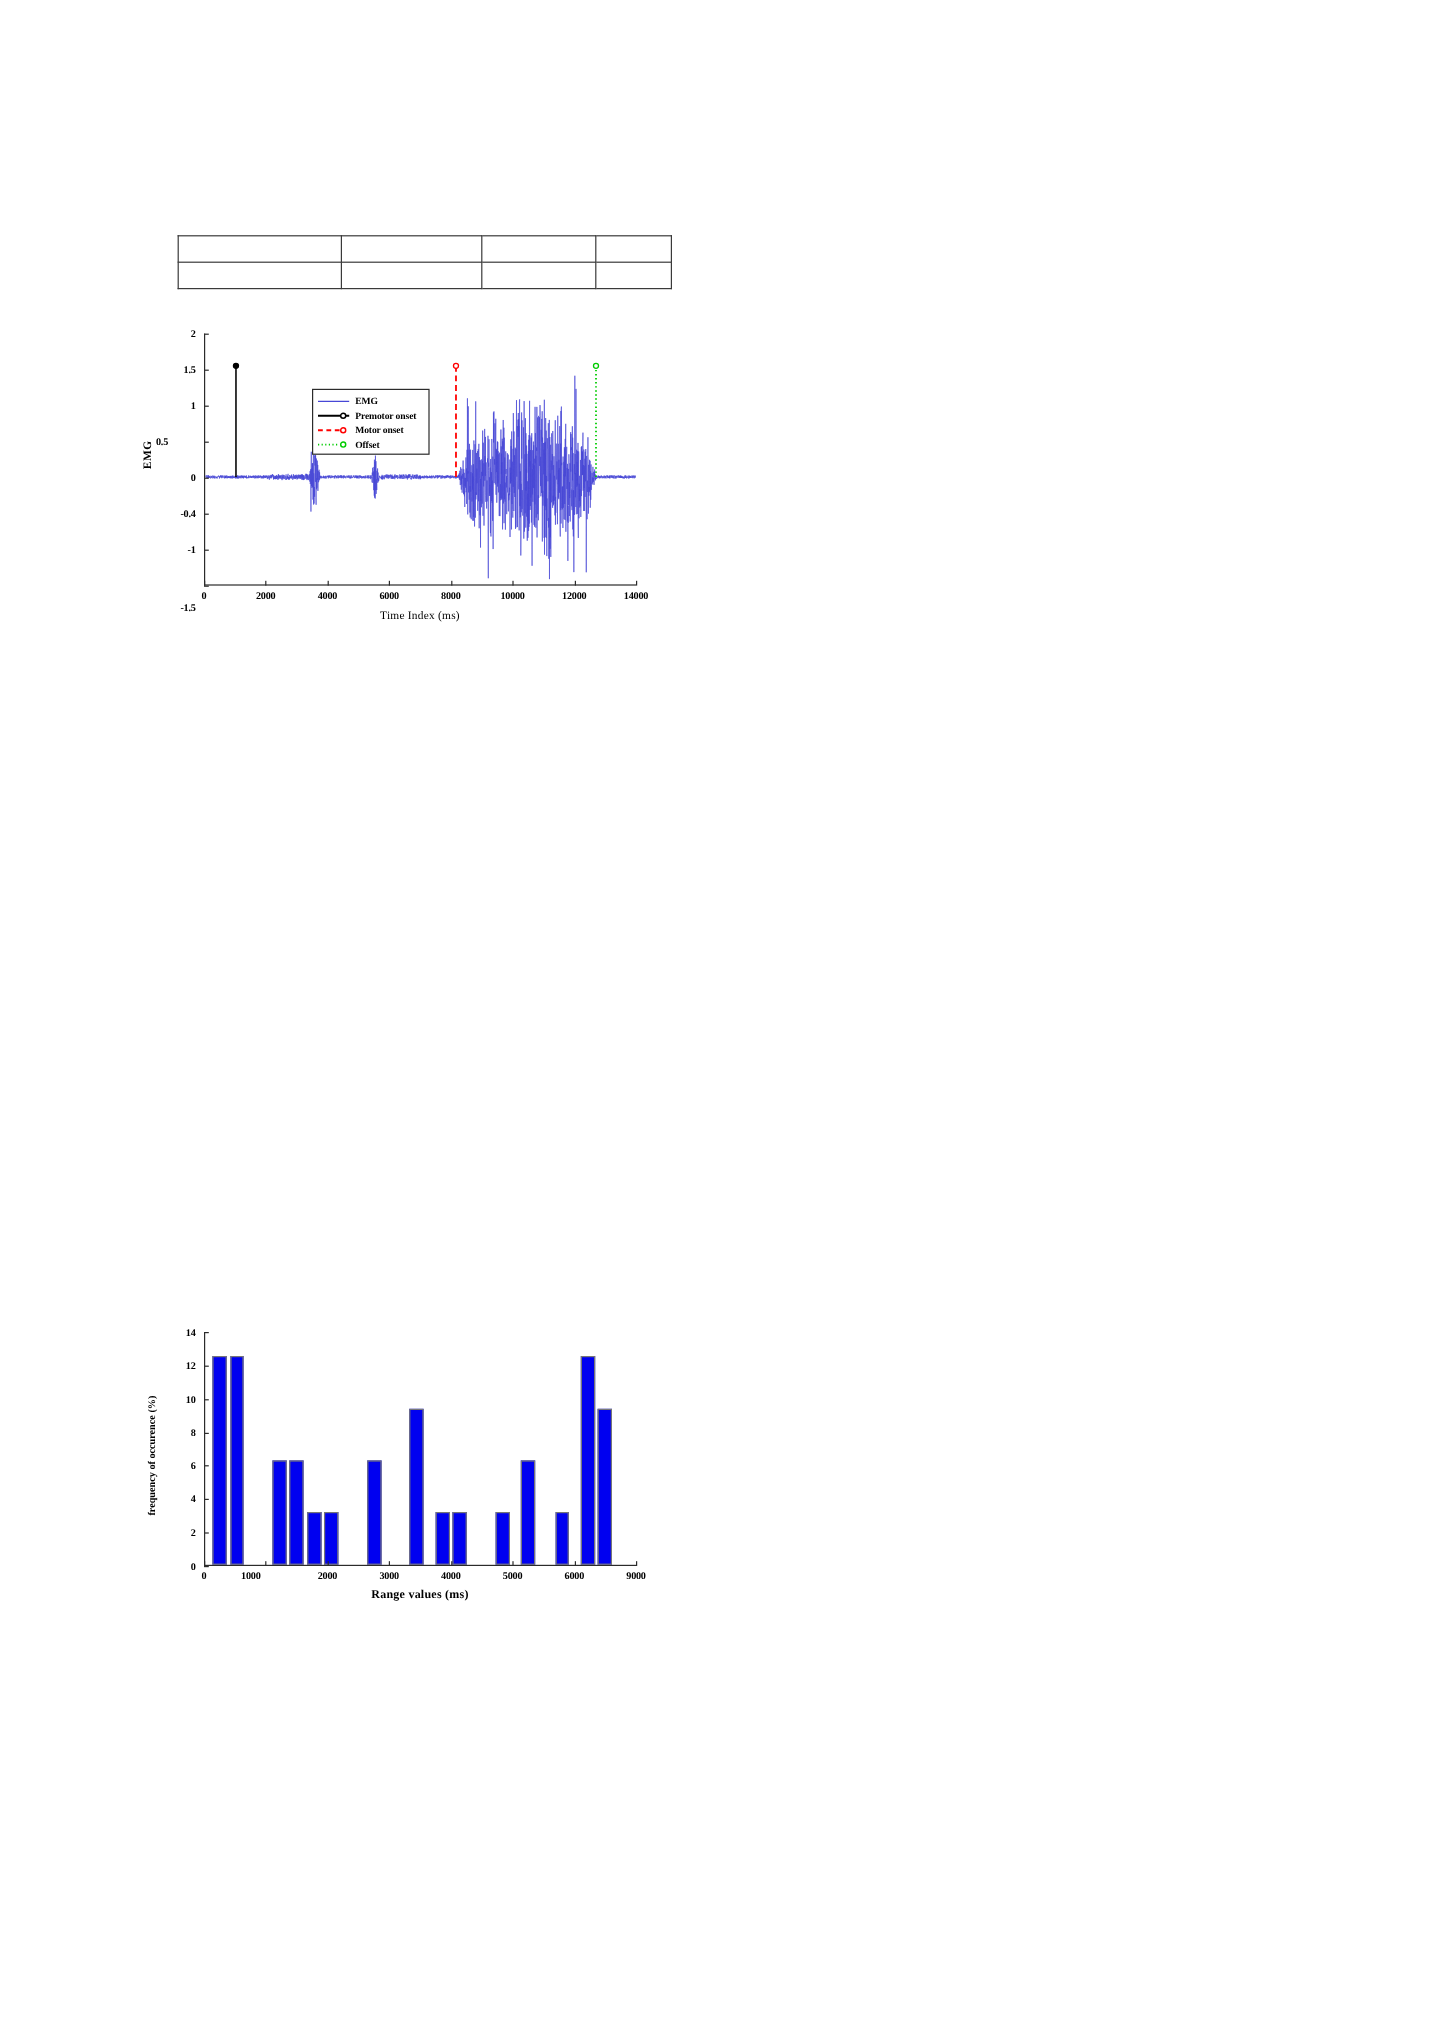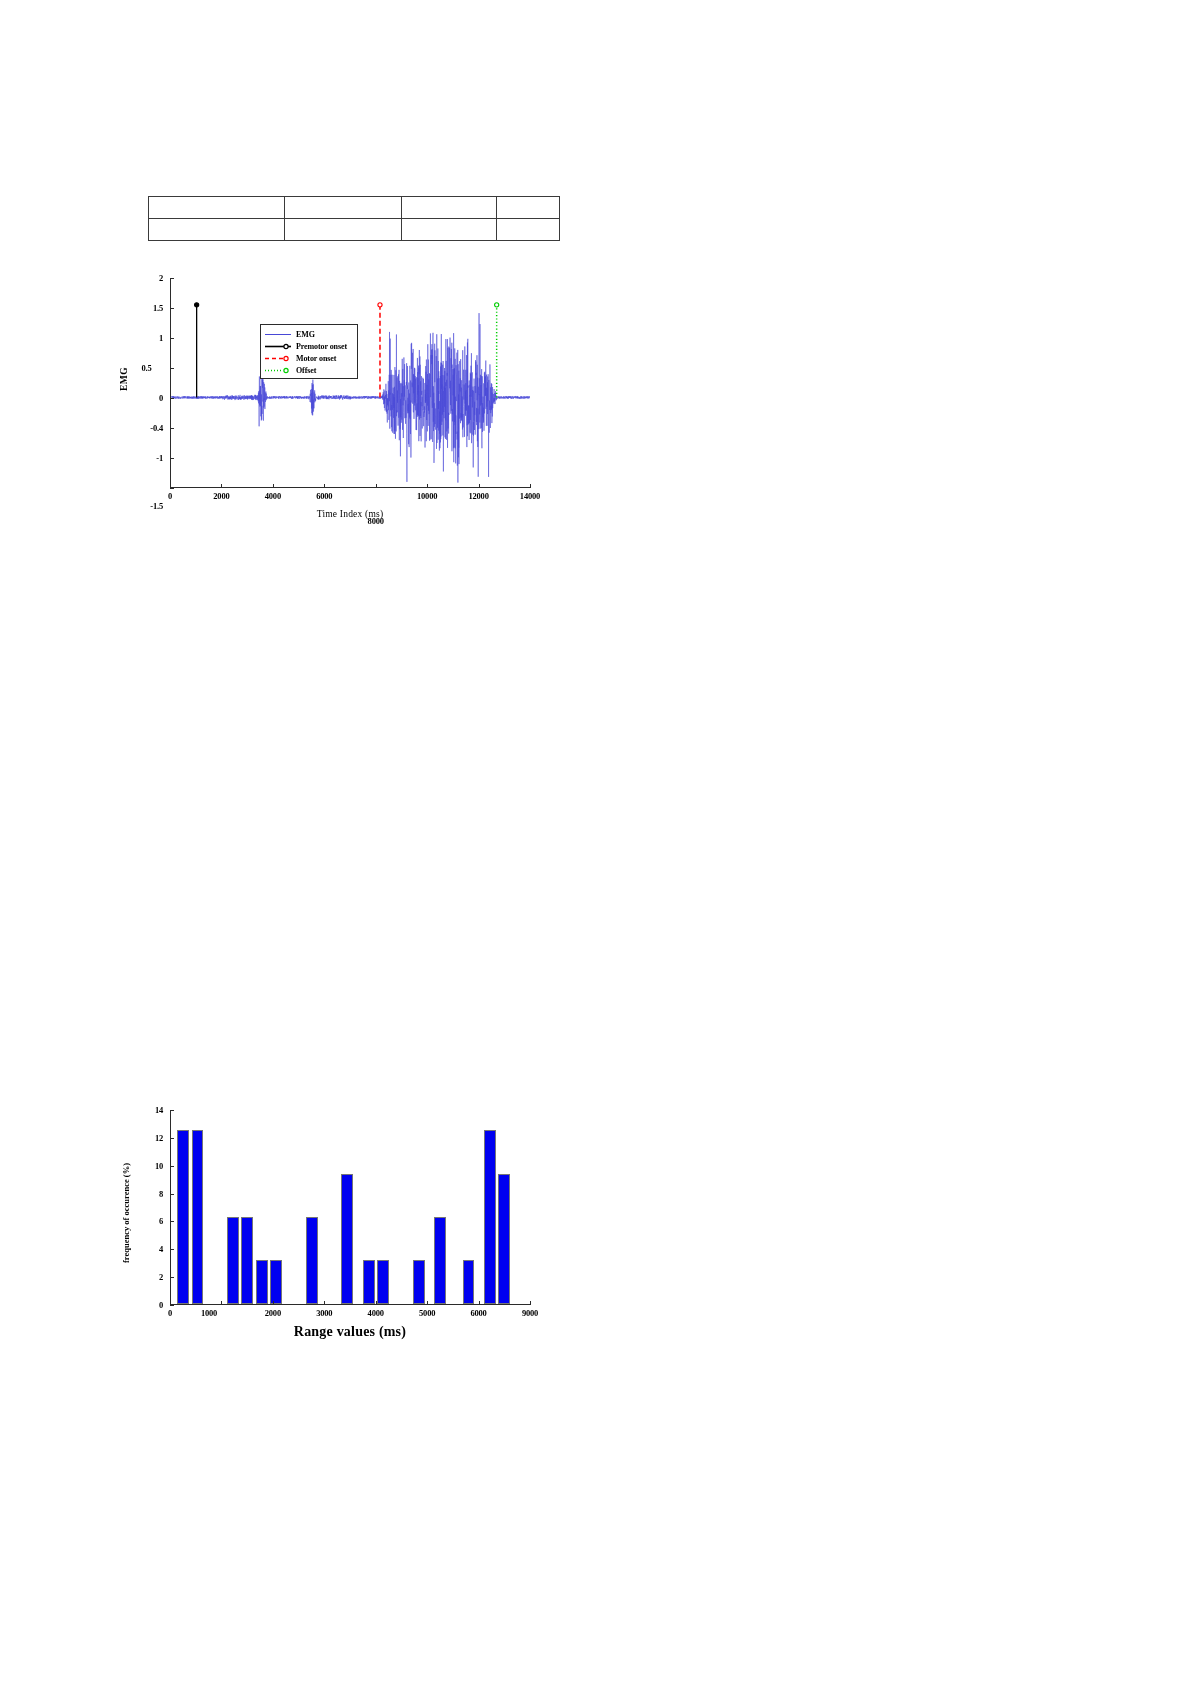--- a/index.html
+++ b/index.html
@@ -208,21 +208,21 @@
     font-weight: bold;
     letter-spacing: 0px;
     white-space: nowrap;
   }
   #hist-xlabel {
     position: absolute;
     left: 40px;
     top: 224px;
     width: 360px;
     text-align: center;
-    font-size: 14px;
+    font-size: 10px;
     font-weight: bold;
     letter-spacing: 0.2px;
   }
 </style>
 </head>
 <body>
 
 <div class="page">
 
   <table id="data-table">
@@ -262,39 +262,39 @@
 
     <div id="emg-yticks">
         <div class="ytick-label" style="left: 0px; width: 33px; top: 240px; text-align: right;">-1.5</div>
         <div class="tick-mark-y" style="left: 40px; top: 222px;"></div>
         <div class="ytick-label" style="left: 0px; width: 33px; top: 192px; text-align: right;">-1</div>
         <div class="tick-mark-y" style="left: 40px; top: 192px;"></div>
         <div class="ytick-label" style="left: 0px; width: 33px; top: 162px; text-align: right;">-0.4</div>
         <div class="tick-mark-y" style="left: 40px; top: 162px;"></div>
         <div class="ytick-label" style="left: 0px; width: 33px; top: 132px; text-align: right;">0</div>
         <div class="tick-mark-y" style="left: 40px; top: 132px;"></div>
-        <div class="ytick-label" style="left: 0px; width: 33px; top: 102px; text-align: center;">0.5</div>
+        <div class="ytick-label" style="left: 0px; width: 33px; top: 102px; text-align: left;">0.5</div>
         <div class="tick-mark-y" style="left: 40px; top: 102px;"></div>
         <div class="ytick-label" style="left: 0px; width: 33px; top: 72px; text-align: right;">1</div>
         <div class="tick-mark-y" style="left: 40px; top: 72px;"></div>
         <div class="ytick-label" style="left: 0px; width: 33px; top: 42px; text-align: right;">1.5</div>
         <div class="tick-mark-y" style="left: 40px; top: 42px;"></div>
         <div class="ytick-label" style="left: 0px; width: 33px; top: 12px; text-align: right;">2</div>
         <div class="tick-mark-y" style="left: 40px; top: 12px;"></div>
       </div>
     <div id="emg-xticks">
         <div class="xtick-label" style="left: 40px; top: 225px;">0</div>
         <div class="tick-mark-x" style="left: 40px; top: 218px;"></div>
         <div class="xtick-label" style="left: 91.4286px; top: 225px;">2000</div>
         <div class="tick-mark-x" style="left: 91.4286px; top: 218px;"></div>
         <div class="xtick-label" style="left: 142.857px; top: 225px;">4000</div>
         <div class="tick-mark-x" style="left: 142.857px; top: 218px;"></div>
         <div class="xtick-label" style="left: 194.286px; top: 225px;">6000</div>
         <div class="tick-mark-x" style="left: 194.286px; top: 218px;"></div>
-        <div class="xtick-label" style="left: 245.714px; top: 225px; margin-top: 25px;">8000</div>
+        <div class="xtick-label" style="left: 245.714px; top: 225px;">8000</div>
         <div class="tick-mark-x" style="left: 245.714px; top: 218px;"></div>
         <div class="xtick-label" style="left: 297.143px; top: 225px;">10000</div>
         <div class="tick-mark-x" style="left: 297.143px; top: 218px;"></div>
         <div class="xtick-label" style="left: 348.571px; top: 225px;">12000</div>
         <div class="tick-mark-x" style="left: 348.571px; top: 218px;"></div>
         <div class="xtick-label" style="left: 400px; top: 225px;">14000</div>
         <div class="tick-mark-x" style="left: 400px; top: 218px;"></div>
       </div>
 
     <div id="emg-xlabel">Time Index (ms)</div>

